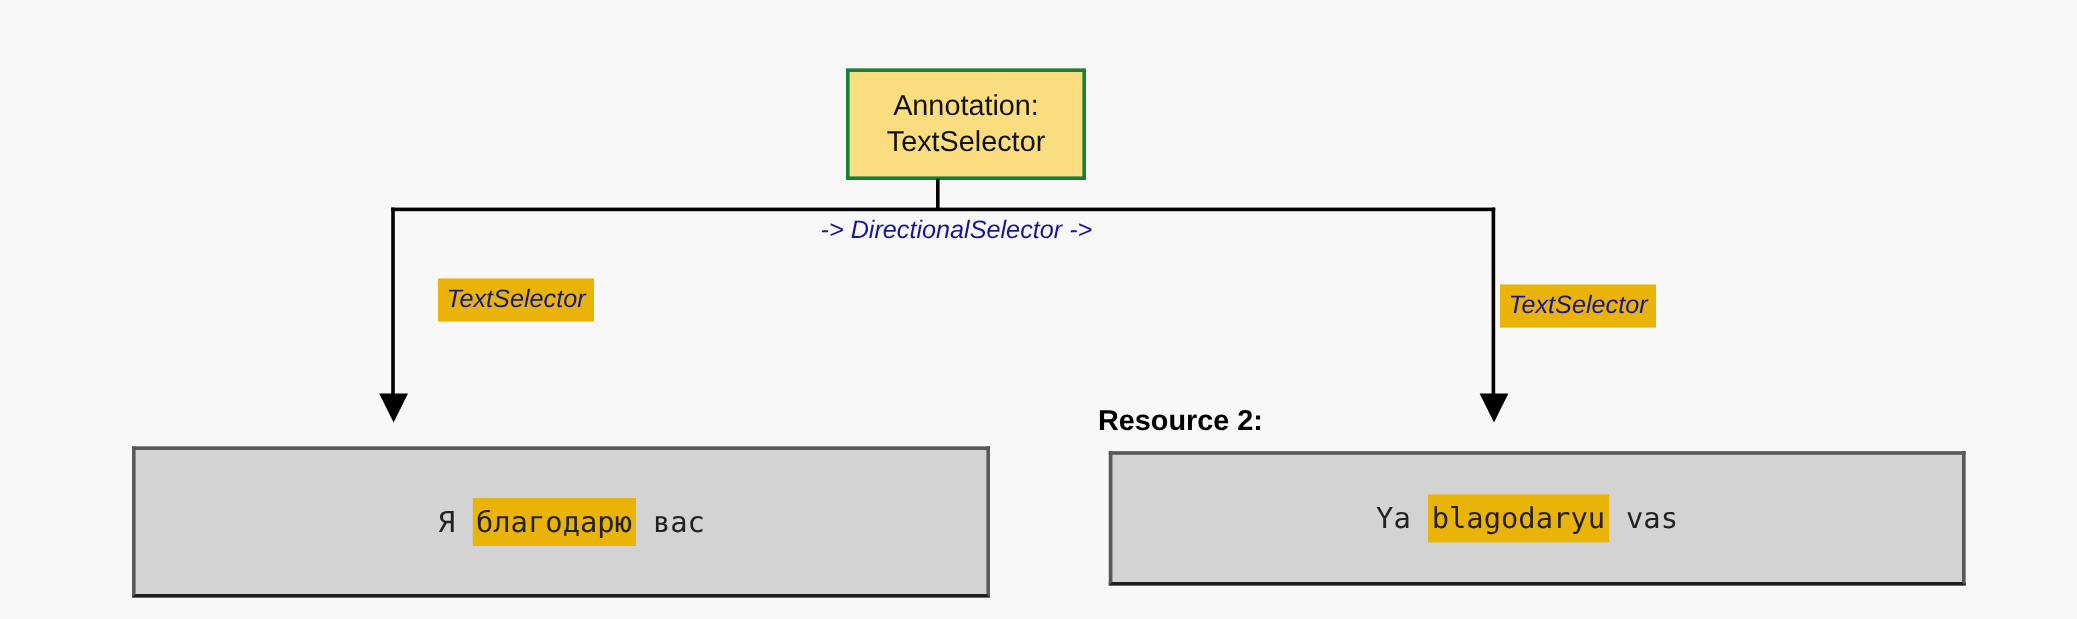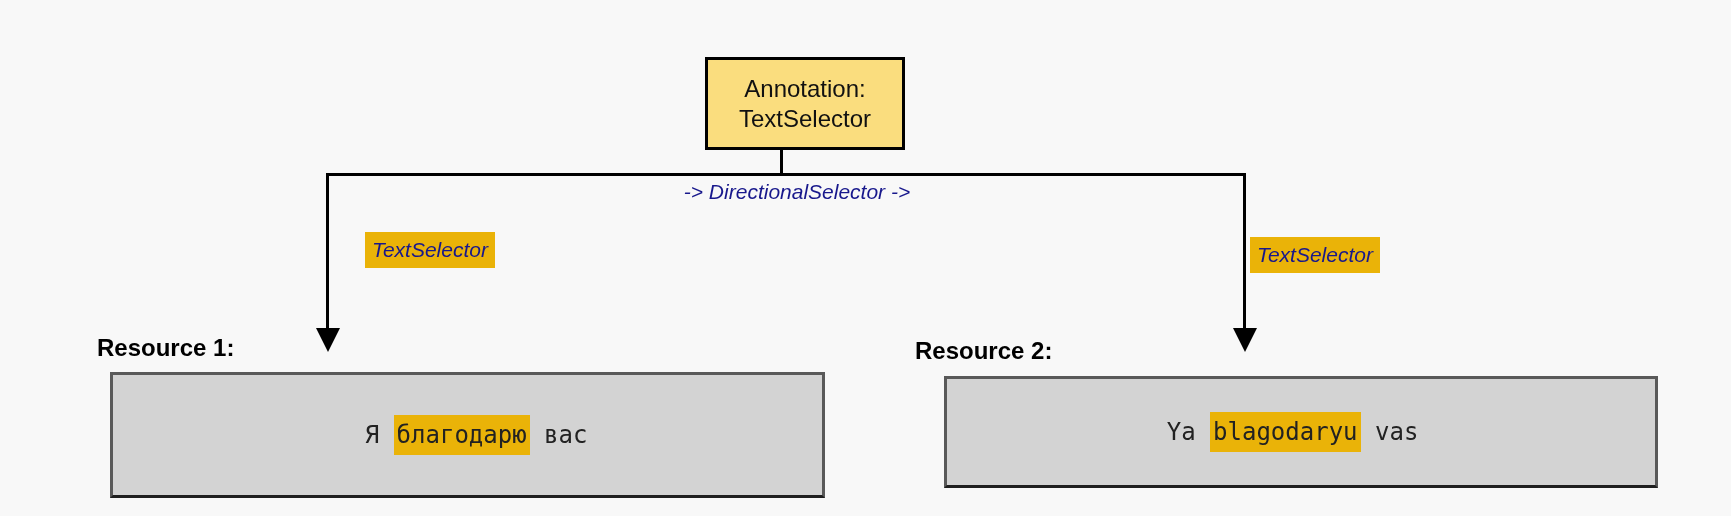--- a/index.html
+++ b/index.html
@@ -15,21 +15,21 @@
     background: #f8f8f8;
     overflow: hidden;
   }
   
   .annotation-box {
     position: absolute;
     left: 705px; top: 57px;
     width: 200px; height: 93px;
     box-sizing: border-box;
     background: #fadd7e;
-    border: 3px solid #000000;
+    border: 3px solid #15803d;
     display: flex;
     flex-direction: column;
     justify-content: center;
     align-items: center;
   }
   .annotation-box .line {
     font-size: 24px;
     line-height: 30px;
     color: #111;
     white-space: nowrap;
@@ -82,21 +82,21 @@
   .resource-box {
     position: absolute;
     box-sizing: border-box;
     background: #d3d3d3;
     border: 3px solid #595959;
     border-bottom-color: #1f1f1f;
     display: flex;
     align-items: center;
   }
   .res1-box { left: 110px; top: 372px; width: 715px; height: 126px; }
-  .res2-box { left: 944px; top: 376px; width: 714px; height: 112px; }
+  .res2-box { left: 924px; top: 376px; width: 714px; height: 112px; }
   .resource-text {
     font-family: "DejaVu Sans Mono", "Liberation Mono", monospace;
     font-size: 24px;
     color: #222;
     white-space: pre;
   }
   .res1-box .resource-text { padding-left: 165px; }
   .res2-box .resource-text { padding-left: 133px; }
   .resource-text .hl { padding: 6px 3px; }
 </style>
@@ -114,21 +114,20 @@
   <div class="conn h-line"></div>
   <div class="conn v-left"></div>
   <div class="conn v-right"></div>
   <div class="arrowhead arrow-left"></div>
   <div class="arrowhead arrow-right"></div>
 
   <div class="selector-label directional">-&gt; DirectionalSelector -&gt;</div>
   <div class="selector-label hl ts-left">TextSelector</div>
   <div class="selector-label hl ts-right">TextSelector</div>
 
-  <div class="resource-label res1-label">Resource 1:</div>
   <div class="resource-box res1-box">
     <div class="resource-text">
       <span>Я </span><span class="hl">благодарю</span><span> вас</span>
     </div>
   </div>
 
   <div class="resource-label res2-label">Resource 2:</div>
   <div class="resource-box res2-box">
     <div class="resource-text">
       <span>Ya </span><span class="hl">blagodaryu</span><span> vas</span>

